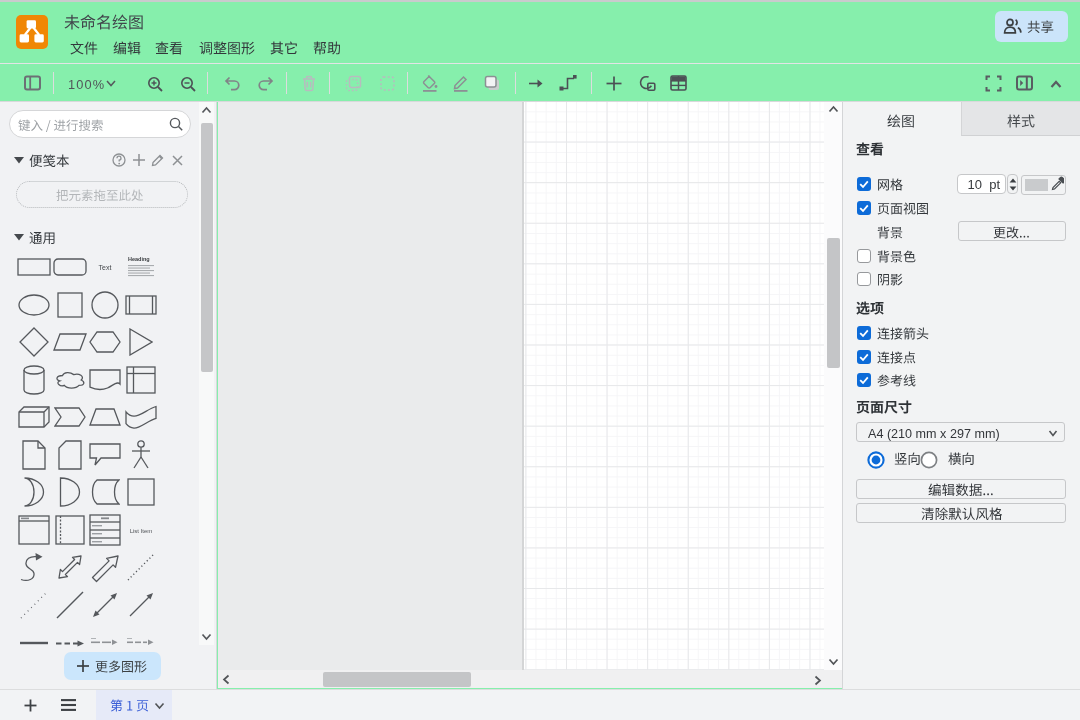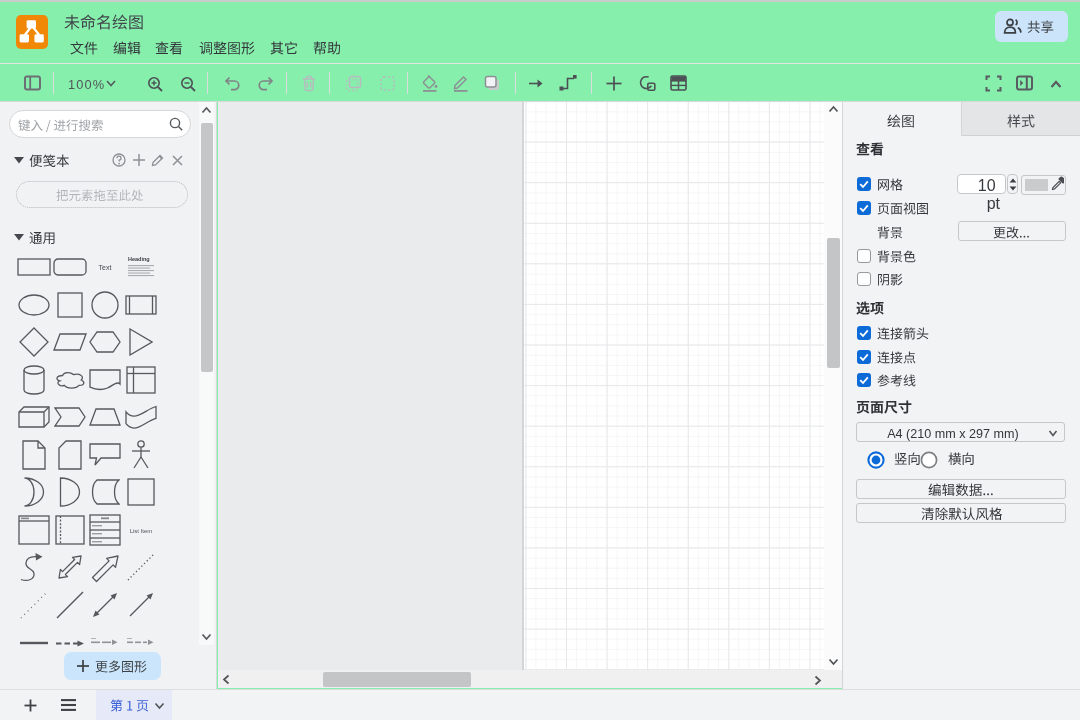--- a/index.html
+++ b/index.html
@@ -405,21 +405,21 @@
       <path d="M2.5 -7C3.1 -6.3 3.7 -5.4 4.3 -4.6C3.8 -3.2 3.1 -2 2.2 -1.1C2.4 -1 2.8 -0.7 3 -0.6C3.8 -1.4 4.4 -2.5 4.9 -3.7C5.3 -3.1 5.7 -2.5 5.9 -2L6.6 -2.7C6.3 -3.2 5.8 -3.9 5.3 -4.7C5.7 -5.8 5.9 -6.9 6.1 -8.2L5.2 -8.3C5.1 -7.3 4.9 -6.4 4.7 -5.6C4.1 -6.2 3.6 -6.9 3.1 -7.5ZM6.3 -7C6.9 -6.2 7.5 -5.4 8.1 -4.5C7.5 -3.1 6.8 -1.9 5.9 -1C6.1 -0.9 6.5 -0.6 6.6 -0.5C7.5 -1.3 8.1 -2.4 8.6 -3.6C9.1 -2.9 9.5 -2.2 9.7 -1.7L10.4 -2.2C10.1 -2.9 9.6 -3.8 9 -4.7C9.4 -5.7 9.6 -6.9 9.8 -8.2L8.9 -8.3C8.8 -7.3 8.6 -6.4 8.4 -5.6C7.9 -6.2 7.4 -6.9 6.9 -7.5ZM1.1 -10.1V1H2.1V-9.2H10.9V-0.3C10.9 -0 10.8 0 10.6 0.1C10.3 0.1 9.5 0.1 8.6 0C8.8 0.3 8.9 0.7 9 1C10.2 1 10.9 1 11.3 0.8C11.7 0.7 11.9 0.4 11.9 -0.3V-10.1Z M20.5 -8.7H23.3C22.9 -7.9 22.4 -7.1 21.8 -6.4C21.2 -7.1 20.7 -7.8 20.3 -8.4ZM15.6 -10.9V-8.1H13.7V-7.2H15.5C15.1 -5.4 14.2 -3.4 13.4 -2.3C13.5 -2.1 13.8 -1.7 13.9 -1.4C14.5 -2.3 15.1 -3.7 15.6 -5.2V1H16.5V-5.5C17 -5 17.4 -4.3 17.6 -3.9L18.2 -4.6C18 -5 16.9 -6.3 16.5 -6.6V-7.2H18L17.7 -7C17.9 -6.8 18.3 -6.5 18.5 -6.3C18.9 -6.7 19.4 -7.1 19.8 -7.7C20.1 -7.1 20.6 -6.4 21.1 -5.8C20 -4.9 18.7 -4.2 17.4 -3.8C17.6 -3.6 17.9 -3.2 18 -3C18.3 -3.1 18.7 -3.2 19 -3.4V1.1H19.9V0.5H23.5V1H24.5V-3.5L25.1 -3.3C25.2 -3.5 25.5 -3.9 25.7 -4.1C24.4 -4.5 23.3 -5.1 22.4 -5.8C23.3 -6.8 24.1 -7.9 24.6 -9.3L23.9 -9.6L23.8 -9.5H21C21.2 -9.9 21.3 -10.3 21.5 -10.7L20.6 -10.9C20.1 -9.6 19.2 -8.3 18.2 -7.4V-8.1H16.5V-10.9ZM19.9 -0.4V-2.9H23.5V-0.4ZM19.6 -3.7C20.4 -4.1 21.1 -4.6 21.8 -5.2C22.4 -4.7 23.2 -4.1 24 -3.7Z" fill="#33373b"></path>
     </svg>
 <div class="abs" style="left:857px;top:201px;width:14px;height:14px;background:#0d6bd8;border-radius:3px"></div>
     <svg class="abs" style="left:857px;top:201px" width="14" height="14" viewBox="0 0 14 14">
       <path d="M3.2 7.2 L6 10 L10.8 4.4" fill="none" stroke="#fff" stroke-width="1.8"></path>
     </svg>
 <svg style="position:absolute;left:877px;top:202.0px" width="52" height="14.3" viewBox="0 -11.4 52 14.3">
       <path d="M6 -6V-3.7C6 -2.3 5.5 -0.7 0.7 0.2C0.9 0.5 1.1 0.8 1.2 1C6.3 -0.1 7 -1.9 7 -3.6V-6ZM7.1 -1.4C8.6 -0.7 10.6 0.4 11.5 1.1L12.1 0.3C11.1 -0.4 9.1 -1.4 7.7 -2.1ZM2.2 -7.7V-1.7H3.2V-6.8H9.9V-1.7H10.9V-7.7H6.2C6.5 -8.2 6.7 -8.7 7 -9.3H12.2V-10.2H1V-9.3H5.8C5.7 -8.8 5.4 -8.2 5.2 -7.7Z M18.1 -4.3H20.8V-2.9H18.1ZM18.1 -5.1V-6.6H20.8V-5.1ZM18.1 -2.1H20.8V-0.6H18.1ZM13.8 -10.1V-9.1H18.8C18.7 -8.6 18.5 -8 18.4 -7.5H14.4V1H15.3V0.4H23.7V1H24.6V-7.5H19.4L19.9 -9.1H25.3V-10.1ZM15.3 -0.6V-6.6H17.2V-0.6ZM23.7 -0.6H21.7V-6.6H23.7Z M31.9 -10.3V-3.4H32.8V-9.4H36.8V-3.4H37.8V-10.3ZM28 -10.5C28.5 -9.9 29 -9.2 29.2 -8.7L30 -9.3C29.8 -9.7 29.2 -10.4 28.7 -10.9ZM34.3 -8.4V-5.9C34.3 -3.9 33.9 -1.4 30.6 0.3C30.8 0.5 31.1 0.8 31.2 1.1C33.2 0 34.2 -1.4 34.7 -2.8V-0.3C34.7 0.6 35.1 0.8 36 0.8H37.1C38.3 0.8 38.4 0.3 38.5 -1.7C38.3 -1.8 38 -1.9 37.7 -2.1C37.7 -0.2 37.6 0.1 37.2 0.1H36.1C35.7 0.1 35.6 0 35.6 -0.4V-3.6H35C35.2 -4.4 35.2 -5.2 35.2 -5.9V-8.4ZM26.8 -8.7V-7.8H30C29.2 -6.1 27.8 -4.5 26.5 -3.6C26.6 -3.4 26.9 -2.9 27 -2.7C27.5 -3 28 -3.5 28.5 -4V1H29.4V-4.6C29.8 -4 30.4 -3.2 30.7 -2.8L31.3 -3.6C31 -3.9 30.1 -5 29.6 -5.5C30.3 -6.4 30.8 -7.4 31.2 -8.4L30.6 -8.7L30.5 -8.7Z M43.9 -3.6C44.9 -3.4 46.2 -3 47 -2.6L47.4 -3.2C46.6 -3.6 45.3 -4 44.3 -4.2ZM42.6 -2C44.4 -1.8 46.6 -1.2 47.9 -0.8L48.3 -1.5C47 -1.9 44.8 -2.4 43 -2.6ZM40.1 -10.3V1H41V0.5H49.9V1H50.9V-10.3ZM41 -0.4V-9.5H49.9V-0.4ZM44.4 -9.2C43.7 -8.1 42.6 -7.1 41.5 -6.5C41.7 -6.3 42 -6 42.2 -5.9C42.6 -6.1 43 -6.4 43.4 -6.8C43.8 -6.4 44.3 -6 44.8 -5.6C43.7 -5.1 42.4 -4.7 41.3 -4.5C41.4 -4.3 41.6 -3.9 41.7 -3.7C43 -4 44.4 -4.5 45.6 -5.1C46.7 -4.6 47.9 -4.1 49.2 -3.8C49.3 -4.1 49.5 -4.4 49.7 -4.6C48.6 -4.8 47.4 -5.1 46.4 -5.6C47.4 -6.3 48.2 -7 48.7 -7.9L48.2 -8.2L48 -8.2H44.7C44.9 -8.4 45 -8.7 45.2 -8.9ZM43.9 -7.3 44 -7.4H47.4C46.9 -6.9 46.3 -6.4 45.6 -6C44.9 -6.4 44.3 -6.9 43.9 -7.3Z" fill="#33373b"></path>
     </svg>
 <div class="abs" style="left:957px;top:174px;width:49px;height:20px;background:#fff;border:1px solid #c6c7c9;border-radius:4px"></div>
-<div class="abs" style="left:961px;top:177px;width:39px;height:14px;font-size:16px;color:#36393d;text-align:right">10&nbsp; pt</div>
+<div class="abs" style="left:961px;top:177px;width:39px;height:14px;font-size:13px;color:#36393d;text-align:right">10&nbsp; pt</div>
 <div class="abs" style="left:1006.5px;top:174px;width:11px;height:20px;border:1px solid #c6c7c9;border-radius:4px"></div>
 <svg class="abs" style="left:1008.5px;top:178px" width="8" height="13" viewBox="0 0 8 13">
       <path d="M4 0.5 L7.4 4.4 H0.6 Z" fill="#3b3e42"></path>
       <path d="M4 12.5 L7.4 8.6 H0.6 Z" fill="#3b3e42"></path>
     </svg>
 <div class="abs" style="left:1021px;top:174.5px;width:45px;height:20px;border:1px solid #c6c7c9;border-radius:3px"></div>
 <div class="abs" style="left:1025px;top:178.5px;width:23px;height:12px;background:#c9cbcd"></div>
 <svg class="abs" style="left:1051px;top:176px" width="13" height="15" viewBox="0 0 13 15">
       <path d="M1.5 13.5 L2 11.5 L8.2 5.3 L9.7 6.8 L3.5 13 Z" fill="none" stroke="#4a4e52" stroke-width="1.2"></path>
       <path d="M8.2 3.2 L11.8 6.8 M9.3 1.6 A1.5 1.5 0 0 1 11.4 1.6 L13.4 3.6 A1.5 1.5 0 0 1 13.4 5.7 L12.1 7 L8 2.9 Z" fill="#4a4e52" stroke="#4a4e52" stroke-width="1.2"></path>
@@ -460,21 +460,21 @@
     <svg class="abs" style="left:857px;top:372.5px" width="14" height="14" viewBox="0 0 14 14">
       <path d="M3.2 7.2 L6 10 L10.8 4.4" fill="none" stroke="#fff" stroke-width="1.8"></path>
     </svg>
 <svg style="position:absolute;left:877px;top:373.5px" width="39" height="14.3" viewBox="0 -11.4 39 14.3">
       <path d="M7.1 -5.2C6.2 -4.6 4.6 -4 3.3 -3.7C3.5 -3.5 3.8 -3.2 3.9 -3C5.3 -3.4 6.9 -4 7.9 -4.8ZM8.3 -3.7C7.1 -2.8 5 -2.2 3.1 -1.8C3.3 -1.6 3.5 -1.3 3.7 -1.1C5.6 -1.5 7.8 -2.3 9.1 -3.3ZM9.9 -2.3C8.4 -0.9 5.5 -0.1 2.3 0.2C2.5 0.4 2.7 0.8 2.8 1.1C6.1 0.7 9.1 -0.2 10.8 -1.9ZM2.3 -7.7C2.6 -7.8 3 -7.8 5.3 -7.9C5.1 -7.5 4.9 -7.1 4.6 -6.7H0.7V-5.8H4C3.1 -4.7 1.9 -3.9 0.5 -3.3C0.7 -3.1 1.1 -2.7 1.2 -2.5C2.8 -3.3 4.2 -4.4 5.2 -5.8H7.9C8.9 -4.5 10.4 -3.2 11.9 -2.6C12 -2.8 12.3 -3.2 12.6 -3.4C11.3 -3.9 9.9 -4.8 9 -5.8H12.3V-6.7H5.8C6 -7.1 6.2 -7.6 6.4 -8L10 -8.2C10.3 -7.9 10.6 -7.6 10.8 -7.3L11.6 -7.9C10.9 -8.7 9.5 -9.8 8.3 -10.5L7.5 -10C8 -9.7 8.6 -9.3 9.1 -8.9L4.1 -8.7C4.9 -9.2 5.7 -9.8 6.5 -10.5L5.6 -11C4.7 -10.1 3.4 -9.2 3 -9C2.6 -8.8 2.3 -8.6 2 -8.6C2.1 -8.4 2.3 -7.9 2.3 -7.7Z M23.9 -10.3C22.9 -9.1 21.8 -8 20.5 -7.1H19.4V-8.6H22.2V-9.4H19.4V-10.9H18.4V-9.4H15.1V-8.6H18.4V-7.1H13.9V-6.2H19.3C17.5 -5 15.5 -4.1 13.5 -3.4C13.7 -3.1 13.9 -2.7 14 -2.5C15.1 -3 16.3 -3.5 17.4 -4.1C17.1 -3.4 16.8 -2.6 16.5 -2H22.3C22.1 -0.8 21.9 -0.2 21.6 -0C21.4 0.1 21.3 0.1 20.9 0.1C20.6 0.1 19.5 0.1 18.6 -0C18.7 0.2 18.9 0.6 18.9 0.9C19.9 0.9 20.8 0.9 21.2 0.9C21.7 0.9 22 0.9 22.3 0.6C22.8 0.2 23 -0.6 23.3 -2.4C23.3 -2.5 23.4 -2.8 23.4 -2.8H17.9L18.4 -4.1H24V-4.9H18.8C19.5 -5.3 20.1 -5.8 20.8 -6.2H25.2V-7.1H21.9C22.9 -7.9 23.8 -8.9 24.6 -9.9Z M26.7 -0.7 26.9 0.2C28.1 -0.1 29.7 -0.6 31.2 -1L31 -1.9C29.4 -1.4 27.8 -1 26.7 -0.7ZM35.2 -10.1C35.8 -9.8 36.6 -9.3 37 -9L37.6 -9.6C37.2 -9.9 36.4 -10.4 35.7 -10.7ZM26.9 -5.5C27.1 -5.6 27.4 -5.7 29 -5.9C28.4 -5 27.9 -4.4 27.7 -4.1C27.3 -3.6 27 -3.3 26.7 -3.3C26.8 -3 27 -2.6 27 -2.4C27.3 -2.5 27.7 -2.7 31 -3.3C31 -3.5 31 -3.9 31 -4.1L28.4 -3.7C29.4 -4.8 30.4 -6.3 31.2 -7.7L30.4 -8.2C30.1 -7.7 29.9 -7.2 29.6 -6.7L27.9 -6.6C28.7 -7.7 29.5 -9.1 30 -10.5L29.1 -10.9C28.6 -9.3 27.6 -7.7 27.4 -7.2C27.1 -6.8 26.8 -6.5 26.6 -6.4C26.7 -6.2 26.9 -5.7 26.9 -5.5ZM37.5 -4.5C37 -3.7 36.3 -3 35.5 -2.3C35.3 -3 35.1 -3.8 34.9 -4.8L38.3 -5.4L38.1 -6.3L34.8 -5.6C34.8 -6.2 34.7 -6.8 34.7 -7.4L37.9 -7.9L37.7 -8.7L34.6 -8.2C34.6 -9.1 34.6 -10 34.6 -10.9H33.6C33.6 -10 33.6 -9 33.7 -8.1L31.6 -7.8L31.8 -6.9L33.7 -7.2C33.8 -6.6 33.8 -6 33.9 -5.5L31.4 -5L31.5 -4.1L34 -4.6C34.2 -3.5 34.4 -2.5 34.7 -1.7C33.6 -1 32.3 -0.4 31 0C31.2 0.2 31.4 0.6 31.6 0.8C32.8 0.4 33.9 -0.2 35 -0.9C35.5 0.3 36.2 1 37.1 1C38 1 38.3 0.6 38.5 -0.9C38.3 -1 38 -1.2 37.8 -1.4C37.7 -0.2 37.6 0.1 37.2 0.1C36.7 0.1 36.2 -0.5 35.8 -1.4C36.8 -2.2 37.7 -3.1 38.4 -4.1Z" fill="#33373b"></path>
     </svg>
 <svg style="position:absolute;left:856px;top:400.3px" width="56" height="15.4" viewBox="0 -12.3 56 15.4">
       <path d="M6.2 -6.3V-3.8C6.2 -2.4 5.4 -1 0.6 -0.1C0.9 0.3 1.4 0.9 1.6 1.3C6.8 0.2 7.9 -1.7 7.9 -3.8V-6.3ZM7.5 -1.3C9.1 -0.6 11.3 0.5 12.3 1.3L13.4 -0C12.2 -0.8 10 -1.8 8.5 -2.5ZM2.1 -8.4V-1.9H3.8V-6.9H10.3V-1.9H12.1V-8.4H7C7.2 -8.8 7.4 -9.2 7.6 -9.7H13.2V-11.2H0.9V-9.7H5.8C5.6 -9.3 5.5 -8.8 5.4 -8.4Z M19.8 -4.4H22V-3.4H19.8ZM19.8 -5.7V-6.7H22V-5.7ZM19.8 -2H22V-1H19.8ZM14.7 -11.1V-9.5H19.8C19.8 -9.1 19.7 -8.7 19.6 -8.2H15.3V1.3H16.9V0.5H25V1.3H26.7V-8.2H21.4L21.8 -9.5H27.4V-11.1ZM16.9 -1V-6.7H18.3V-1ZM25 -1H23.5V-6.7H25Z M30.3 -11.4V-7.2C30.3 -5 30.1 -1.9 28.3 0.1C28.7 0.3 29.4 1 29.7 1.3C31.3 -0.5 31.8 -3.2 32 -5.5H35C35.9 -2.2 37.4 0.1 40.4 1.1C40.7 0.7 41.2 -0.1 41.6 -0.4C39 -1.2 37.5 -3 36.7 -5.5H40.3V-11.4ZM32 -9.8H38.5V-7.1H32V-7.2Z M44 -5.6C44.9 -4.5 46 -3.1 46.4 -2.1L47.9 -3.1C47.5 -4.1 46.4 -5.4 45.4 -6.4ZM50.4 -11.9V-9.1H42.6V-7.4H50.4V-1C50.4 -0.6 50.3 -0.5 49.9 -0.5C49.5 -0.5 48.4 -0.5 47.2 -0.6C47.5 -0.1 47.8 0.8 47.9 1.3C49.4 1.3 50.6 1.2 51.3 1C51.9 0.7 52.2 0.2 52.2 -1V-7.4H55.4V-9.1H52.2V-11.9Z" fill="#2e3236"></path>
     </svg>
 <div class="abs" style="left:856px;top:422px;width:209px;height:19.5px;border:1px solid #c6c7c9;border-radius:3px"></div>
-<div class="abs" style="left:868px;top:427px;width:170px;height:13px;font-size:12.6px;color:#33363a;text-align:center">A4 (210 mm x 297 mm)</div>
+<div class="abs" style="left:868px;top:427px;width:170px;height:13px;font-size:12.6px;color:#33363a;">A4 (210 mm x 297 mm)</div>
 <svg class="abs" style="left:1048px;top:429.5px" width="10" height="7" viewBox="0 0 10 7">
       <path d="M1.5 1 L5 5.5 L8.5 1" fill="none" stroke="#515457" stroke-width="1.6"></path>
     </svg>
 <svg class="abs" style="left:866.5px;top:450.5px" width="18" height="18" viewBox="0 0 18 18">
 <circle cx="9" cy="9" r="7.6" fill="#fff" stroke="#0d6bd8" stroke-width="2.1"></circle>
       <circle cx="9" cy="9" r="4.4" fill="#0d6bd8"></circle>
     </svg>
 <svg style="position:absolute;left:894px;top:452.2px" width="26.8" height="14.7" viewBox="0 -11.8 26.8 14.7">
       <path d="M1.5 -10.4V-4.9H2.4V-10.4ZM4.1 -11V-4.4H5V-11ZM3.3 -2.3C3.7 -1.6 4 -0.8 4.1 -0.2L5.1 -0.5C5 -1.1 4.6 -1.9 4.3 -2.5ZM5.9 -4.6 6 -4.5 6 -4.5C6.2 -4.2 6.3 -3.8 6.4 -3.5H1.4V-2.6H12.1V-3.5H7.4C7.3 -3.9 7.1 -4.4 6.8 -4.8C7.6 -5.1 8.3 -5.5 8.9 -6C9.8 -5.2 10.9 -4.7 12.2 -4.3C12.3 -4.6 12.6 -5 12.8 -5.2C11.6 -5.5 10.5 -6 9.7 -6.6C10.7 -7.6 11.5 -8.9 11.9 -10.5L11.3 -10.7L11.1 -10.7H5.9V-9.8H6.5L6.4 -9.7C6.8 -8.5 7.4 -7.5 8.2 -6.6C7.4 -6.1 6.4 -5.6 5.5 -5.3C5.6 -5.2 5.8 -4.9 5.9 -4.6ZM7.2 -9.8H10.7C10.3 -8.8 9.7 -7.9 8.9 -7.2C8.2 -7.9 7.6 -8.8 7.2 -9.8ZM9.2 -2.5C9 -1.8 8.6 -0.9 8.3 -0.1H0.8V0.8H12.7V-0.1H9.3C9.6 -0.8 9.9 -1.6 10.2 -2.3Z M19.3 -11.3C19.1 -10.6 18.7 -9.7 18.4 -8.9H14.7V1.1H15.7V-8H24.5V-0.3C24.5 -0 24.5 0.1 24.2 0.1C23.9 0.1 23 0.1 22 0C22.2 0.3 22.3 0.8 22.4 1.1C23.6 1.1 24.4 1.1 24.9 0.9C25.4 0.7 25.6 0.4 25.6 -0.3V-8.9H19.5C19.9 -9.6 20.2 -10.4 20.5 -11.1ZM18.4 -5.3H21.8V-2.7H18.4ZM17.5 -6.2V-0.8H18.4V-1.7H22.7V-6.2Z" fill="#33373b"></path>
     </svg>

